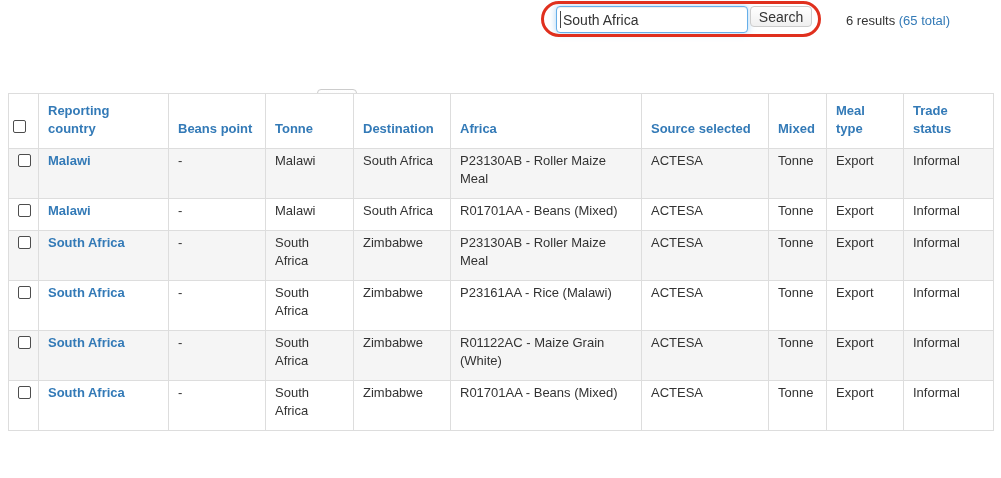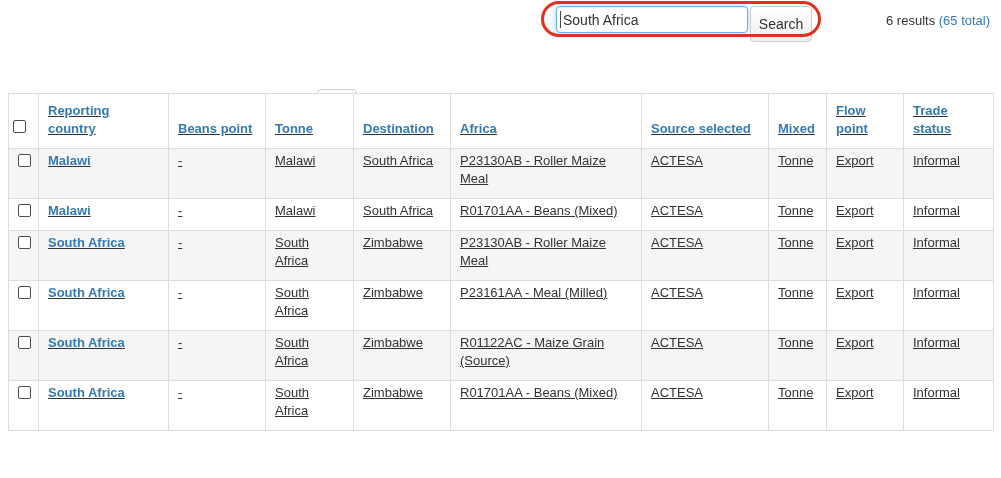--- a/index.html
+++ b/index.html
@@ -28,42 +28,42 @@
     outline: none;
     box-shadow: inset 0 1px 1px rgba(0,0,0,.075), 0 0 7px rgba(102,175,233,.55);
   }
   .caret { position: absolute; left: 560px; top: 11px; width: 1px; height: 17px; background: #444; z-index: 2; }
   .btn {
     border: 1px solid #cccccc; border-radius: 4px;
     background: linear-gradient(#ffffff, #efefef);
     color: #333; font-size: 14px; font-family: "Liberation Sans", sans-serif;
     cursor: pointer; text-align: center;
   }
-  .search-button { position: absolute; left: 750px; top: 6px; width: 62px; height: 36px; }
-  .results-text { position: absolute; left: 886px; top: 13px; font-size: 13px; color: #333; white-space: nowrap; }
+  .search-button { position: absolute; left: 750px; top: 6px; width: 62px; height: 21px; }
+  .results-text { position: absolute; left: 846px; top: 13px; font-size: 13px; color: #333; white-space: nowrap; }
   .results-text a { color: #337ab7; text-decoration: none; }
 
   
   .actions-row { position: absolute; left: 0; top: 44px; width: 1001px; height: 40px; }
   .action-label { position: absolute; left: 8px; top: 55px; font-size: 14px; color: #333; }
   .action-select {
     position: absolute; left: 62px; top: 51px; width: 247px; height: 24px;
     border: 1px solid #8a8a8a; background: #ffffff;
     display: flex; align-items: center; justify-content: space-between;
     padding: 0 7px; font-size: 13px; color: #333; cursor: default;
   }
   .chevron { font-size: 12px; color: #555; transform: scaleX(1.4); margin-right: 2px; }
   .go-button { position: absolute; left: 317px; top: 45px; width: 40px; height: 33px; }
   .selection-counter { position: absolute; left: 369px; top: 54px; font-size: 14px; color: #333; }
 
   
   table.changelist {
     position: absolute; left: 8px; top: 93px;
     width: 985px; border-collapse: collapse; table-layout: fixed;
-    font-size: 13px; line-height: 18px; text-decoration: underline;
+    font-size: 13px; line-height: 18px;
   }
   .changelist th, .changelist td { border: 1px solid #dddddd; text-align: left; }
   .changelist th {
     color: #337ab7; font-weight: bold; vertical-align: bottom;
     padding: 8px 9px 10px; background: #ffffff; cursor: pointer;
   }
   .changelist td { vertical-align: top; padding: 3px 9px 10px; color: #333; }
   .changelist tbody tr:nth-child(odd) { background: #f5f5f5; }
   .changelist tbody tr:nth-child(even) { background: #ffffff; }
   .col-check   { width: 30px; }
@@ -129,21 +129,21 @@
         <th class="cell-check">
           <input type="checkbox" style="">
         </th>
         <th>Reporting country</th>
         <th>Beans point</th>
         <th>Tonne</th>
         <th class="nowrap">Destination</th>
         <th>Africa</th>
         <th>Source selected</th>
         <th>Mixed</th>
-        <th>Flow point</th>
+        <th>Meal type</th>
         <th>Trade status</th>
       </tr>
     </thead>
     <tbody>
         <tr>
       <td class="cell-check">
         <input type="checkbox" style="">
       </td>
       <td>
         <a href="#" class="row-link">Malawi</a>
@@ -192,37 +192,37 @@
         <tr>
       <td class="cell-check">
         <input type="checkbox" style="">
       </td>
       <td>
         <a href="#" class="row-link">South Africa</a>
       </td>
       <td>-</td>
       <td>South Africa</td>
       <td class="nowrap">Zimbabwe</td>
-      <td>P23161AA - Meal (Milled)</td>
-      <td>ACTESA</td>
-      <td>Tonne</td>
-      <td>Export</td>
-      <td>Informal</td>
-    </tr>
-        <tr>
-      <td class="cell-check">
-        <input type="checkbox" style="">
-      </td>
-      <td>
-        <a href="#" class="row-link">South Africa</a>
-      </td>
-      <td>-</td>
-      <td>South Africa</td>
-      <td class="nowrap">Zimbabwe</td>
-      <td>R01122AC - Maize Grain (Source)</td>
+      <td>P23161AA - Rice (Malawi)</td>
+      <td>ACTESA</td>
+      <td>Tonne</td>
+      <td>Export</td>
+      <td>Informal</td>
+    </tr>
+        <tr>
+      <td class="cell-check">
+        <input type="checkbox" style="">
+      </td>
+      <td>
+        <a href="#" class="row-link">South Africa</a>
+      </td>
+      <td>-</td>
+      <td>South Africa</td>
+      <td class="nowrap">Zimbabwe</td>
+      <td>R01122AC - Maize Grain (White)</td>
       <td>ACTESA</td>
       <td>Tonne</td>
       <td>Export</td>
       <td>Informal</td>
     </tr>
         <tr>
       <td class="cell-check">
         <input type="checkbox" style="">
       </td>
       <td>

